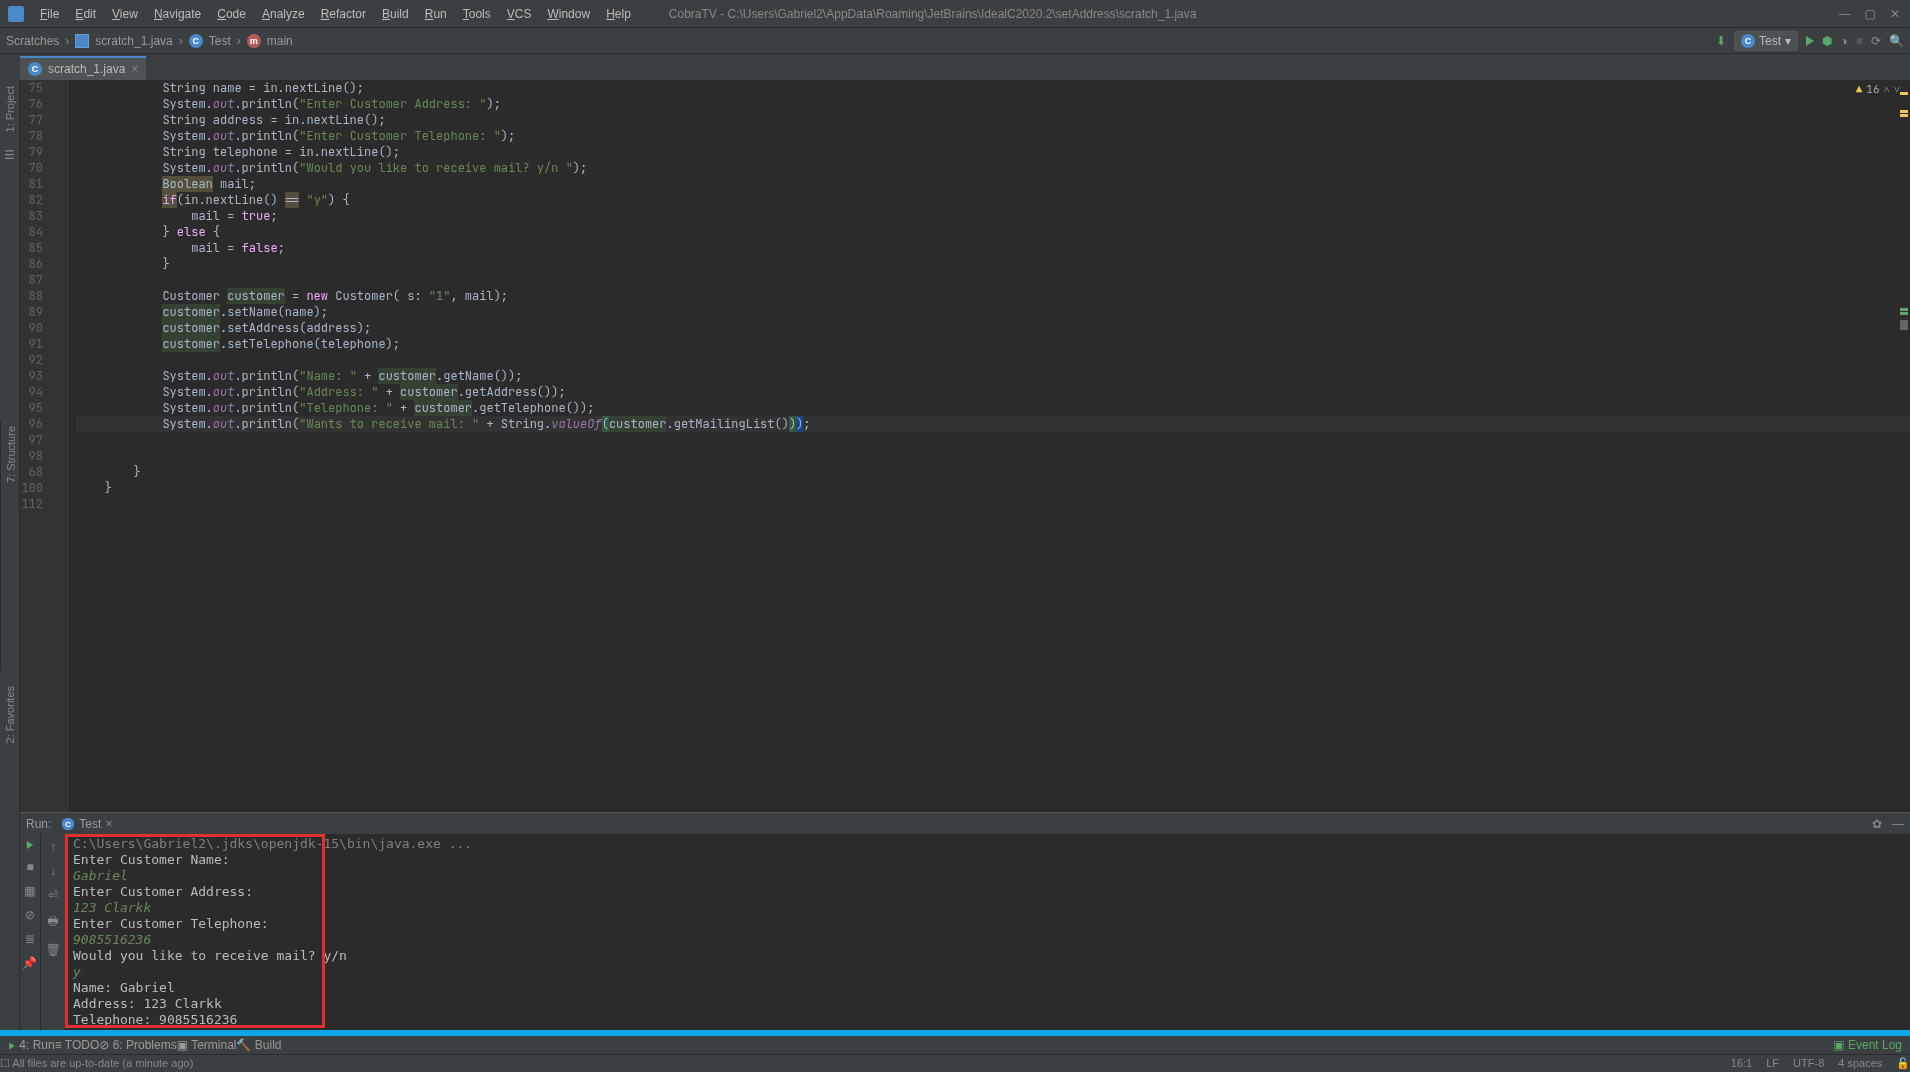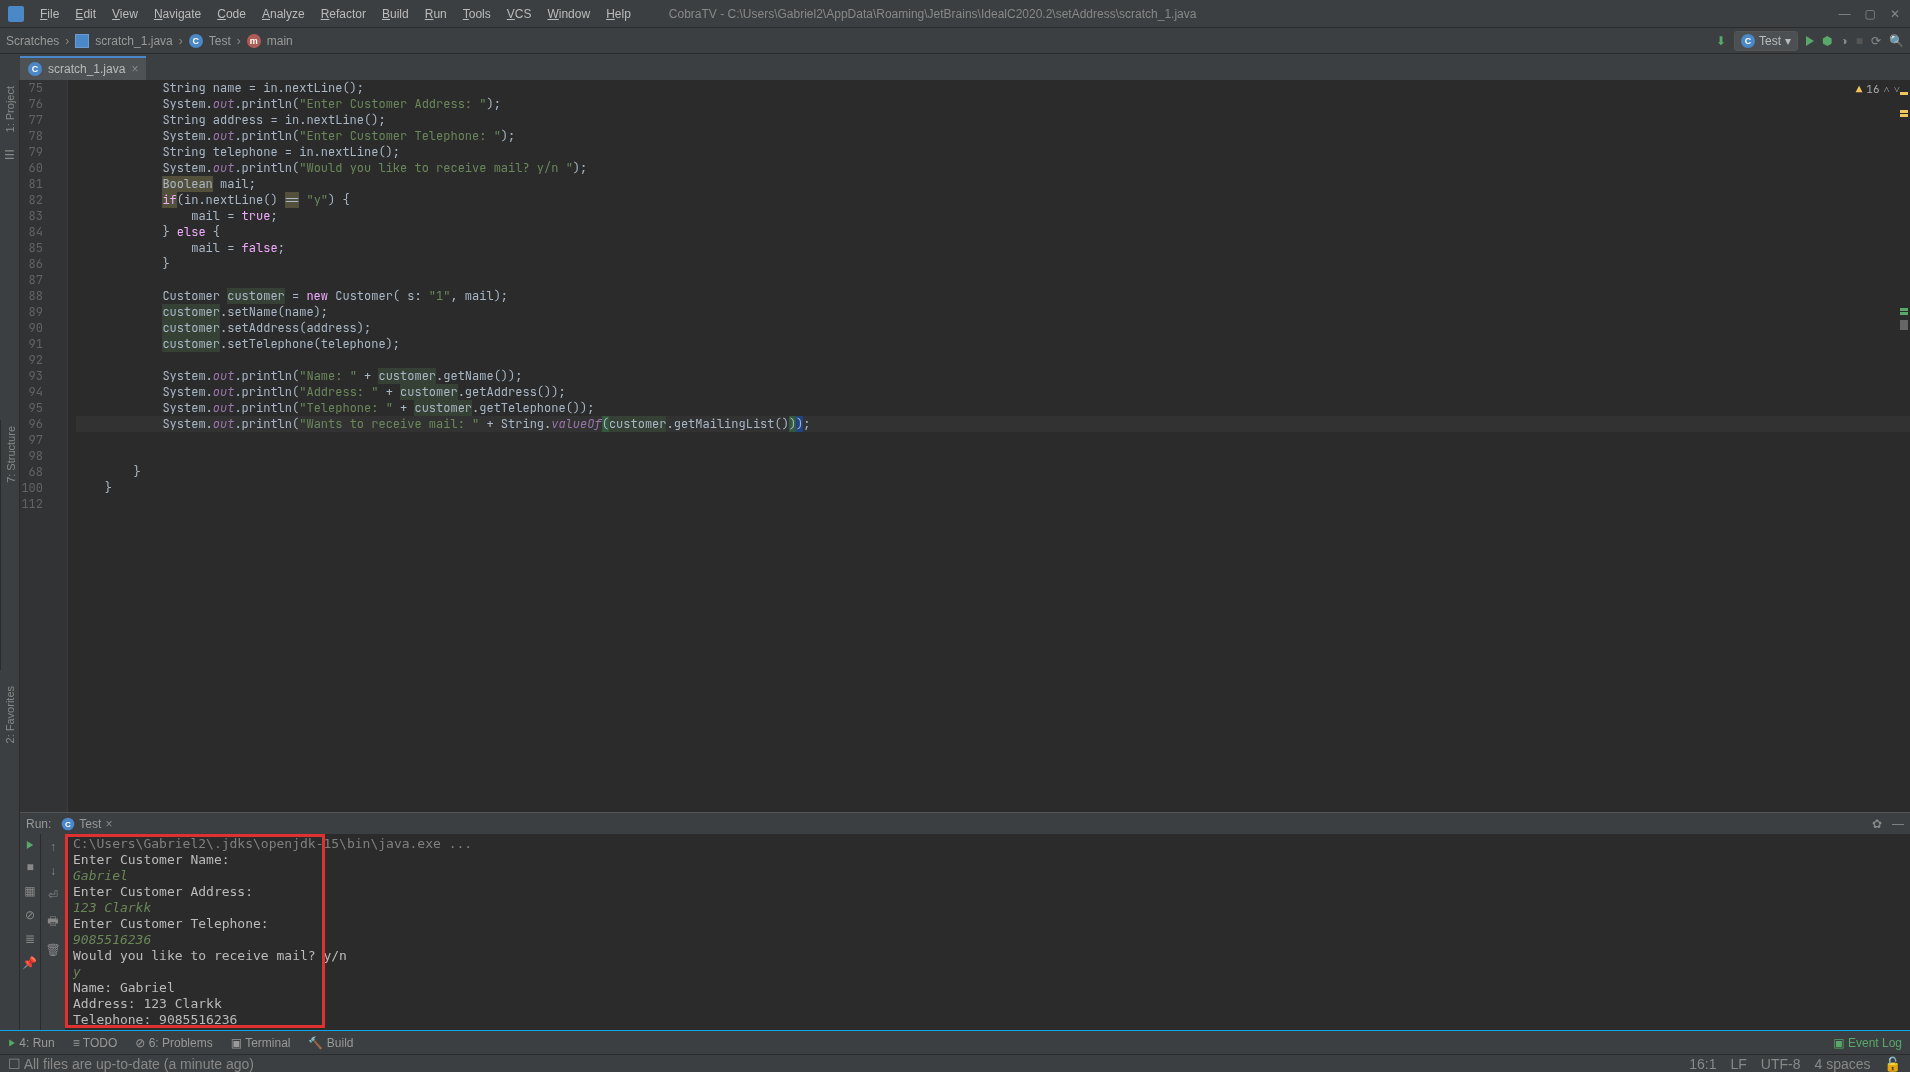--- a/index.html
+++ b/index.html
@@ -54,25 +54,25 @@
   .runhead .right{margin-left:auto;display:flex;gap:10px;color:#888;}
   .runbody{flex:1;display:flex;background:#2b2b2b;}
   .runlbar{width:20px;background:#3c3f41;display:flex;flex-direction:column;align-items:center;padding-top:6px;gap:10px;}
   .run2bar{width:25px;background:#3c3f41;border-left:1px solid #2b2b2b;display:flex;flex-direction:column;align-items:center;padding-top:6px;gap:10px;color:#888;}
   .console{flex:1;padding:2px 4px 2px 4px;position:relative;}
   .redbox{position:absolute;left:0px;top:0px;width:260px;height:194px;border:3px solid #e03131;pointer-events:none;}
   .console pre{font-family:Consolas,monospace;font-size:13px;line-height:16px;color:#bbb;margin-left:4px;}
   .console .in{color:#6a8759;font-style:italic;}
   .console .dim{color:#808080;}
   
-  .bottombar{height:24px;background:#3c3f41;border-top:1px solid #0ea5e9;display:flex;align-items:center;padding:0 8px;gap:18px;color:#999;}
+  .bottombar{height:24px;background:#3c3f41;border-top:6px solid #0ea5e9;display:flex;align-items:center;padding:0 8px;gap:0;color:#999;}
   .bottombar .right{margin-left:auto;display:flex;gap:8px;}
   .eventlog{color:#59a869;}
   
-  .status{height:18px;background:#3c3f41;border-top:1px solid #2b2b2b;display:flex;align-items:center;padding:0 8px;color:#888;font-size:14px;}
+  .status{height:18px;background:#3c3f41;border-top:1px solid #2b2b2b;display:flex;align-items:center;padding:0 0;color:#888;font-size:11px;}
   .status .right{margin-left:auto;display:flex;gap:14px;}
   .chev{color:#888;}
 </style>
 </head>
 <body>
 
 <div class="titlebar">
   <div class="logo"></div>
   <div class="menu" id="mainmenu">
       <span><u>F</u>ile</span>
@@ -140,21 +140,21 @@
     <span style="color:#888">☰</span>
   </div>
   <div class="editor-wrap">
     <div class="editor mono">
       <div class="gutter" id="gutter">
           <div class="codeline">75</div>
           <div class="codeline">76</div>
           <div class="codeline">77</div>
           <div class="codeline">78</div>
           <div class="codeline">79</div>
-          <div class="codeline">60</div>
+          <div class="codeline">70</div>
           <div class="codeline">81</div>
           <div class="codeline">82</div>
           <div class="codeline">83</div>
           <div class="codeline">84</div>
           <div class="codeline">85</div>
           <div class="codeline">86</div>
           <div class="codeline">87</div>
           <div class="codeline">88</div>
           <div class="codeline">89</div>
           <div class="codeline">90</div>

